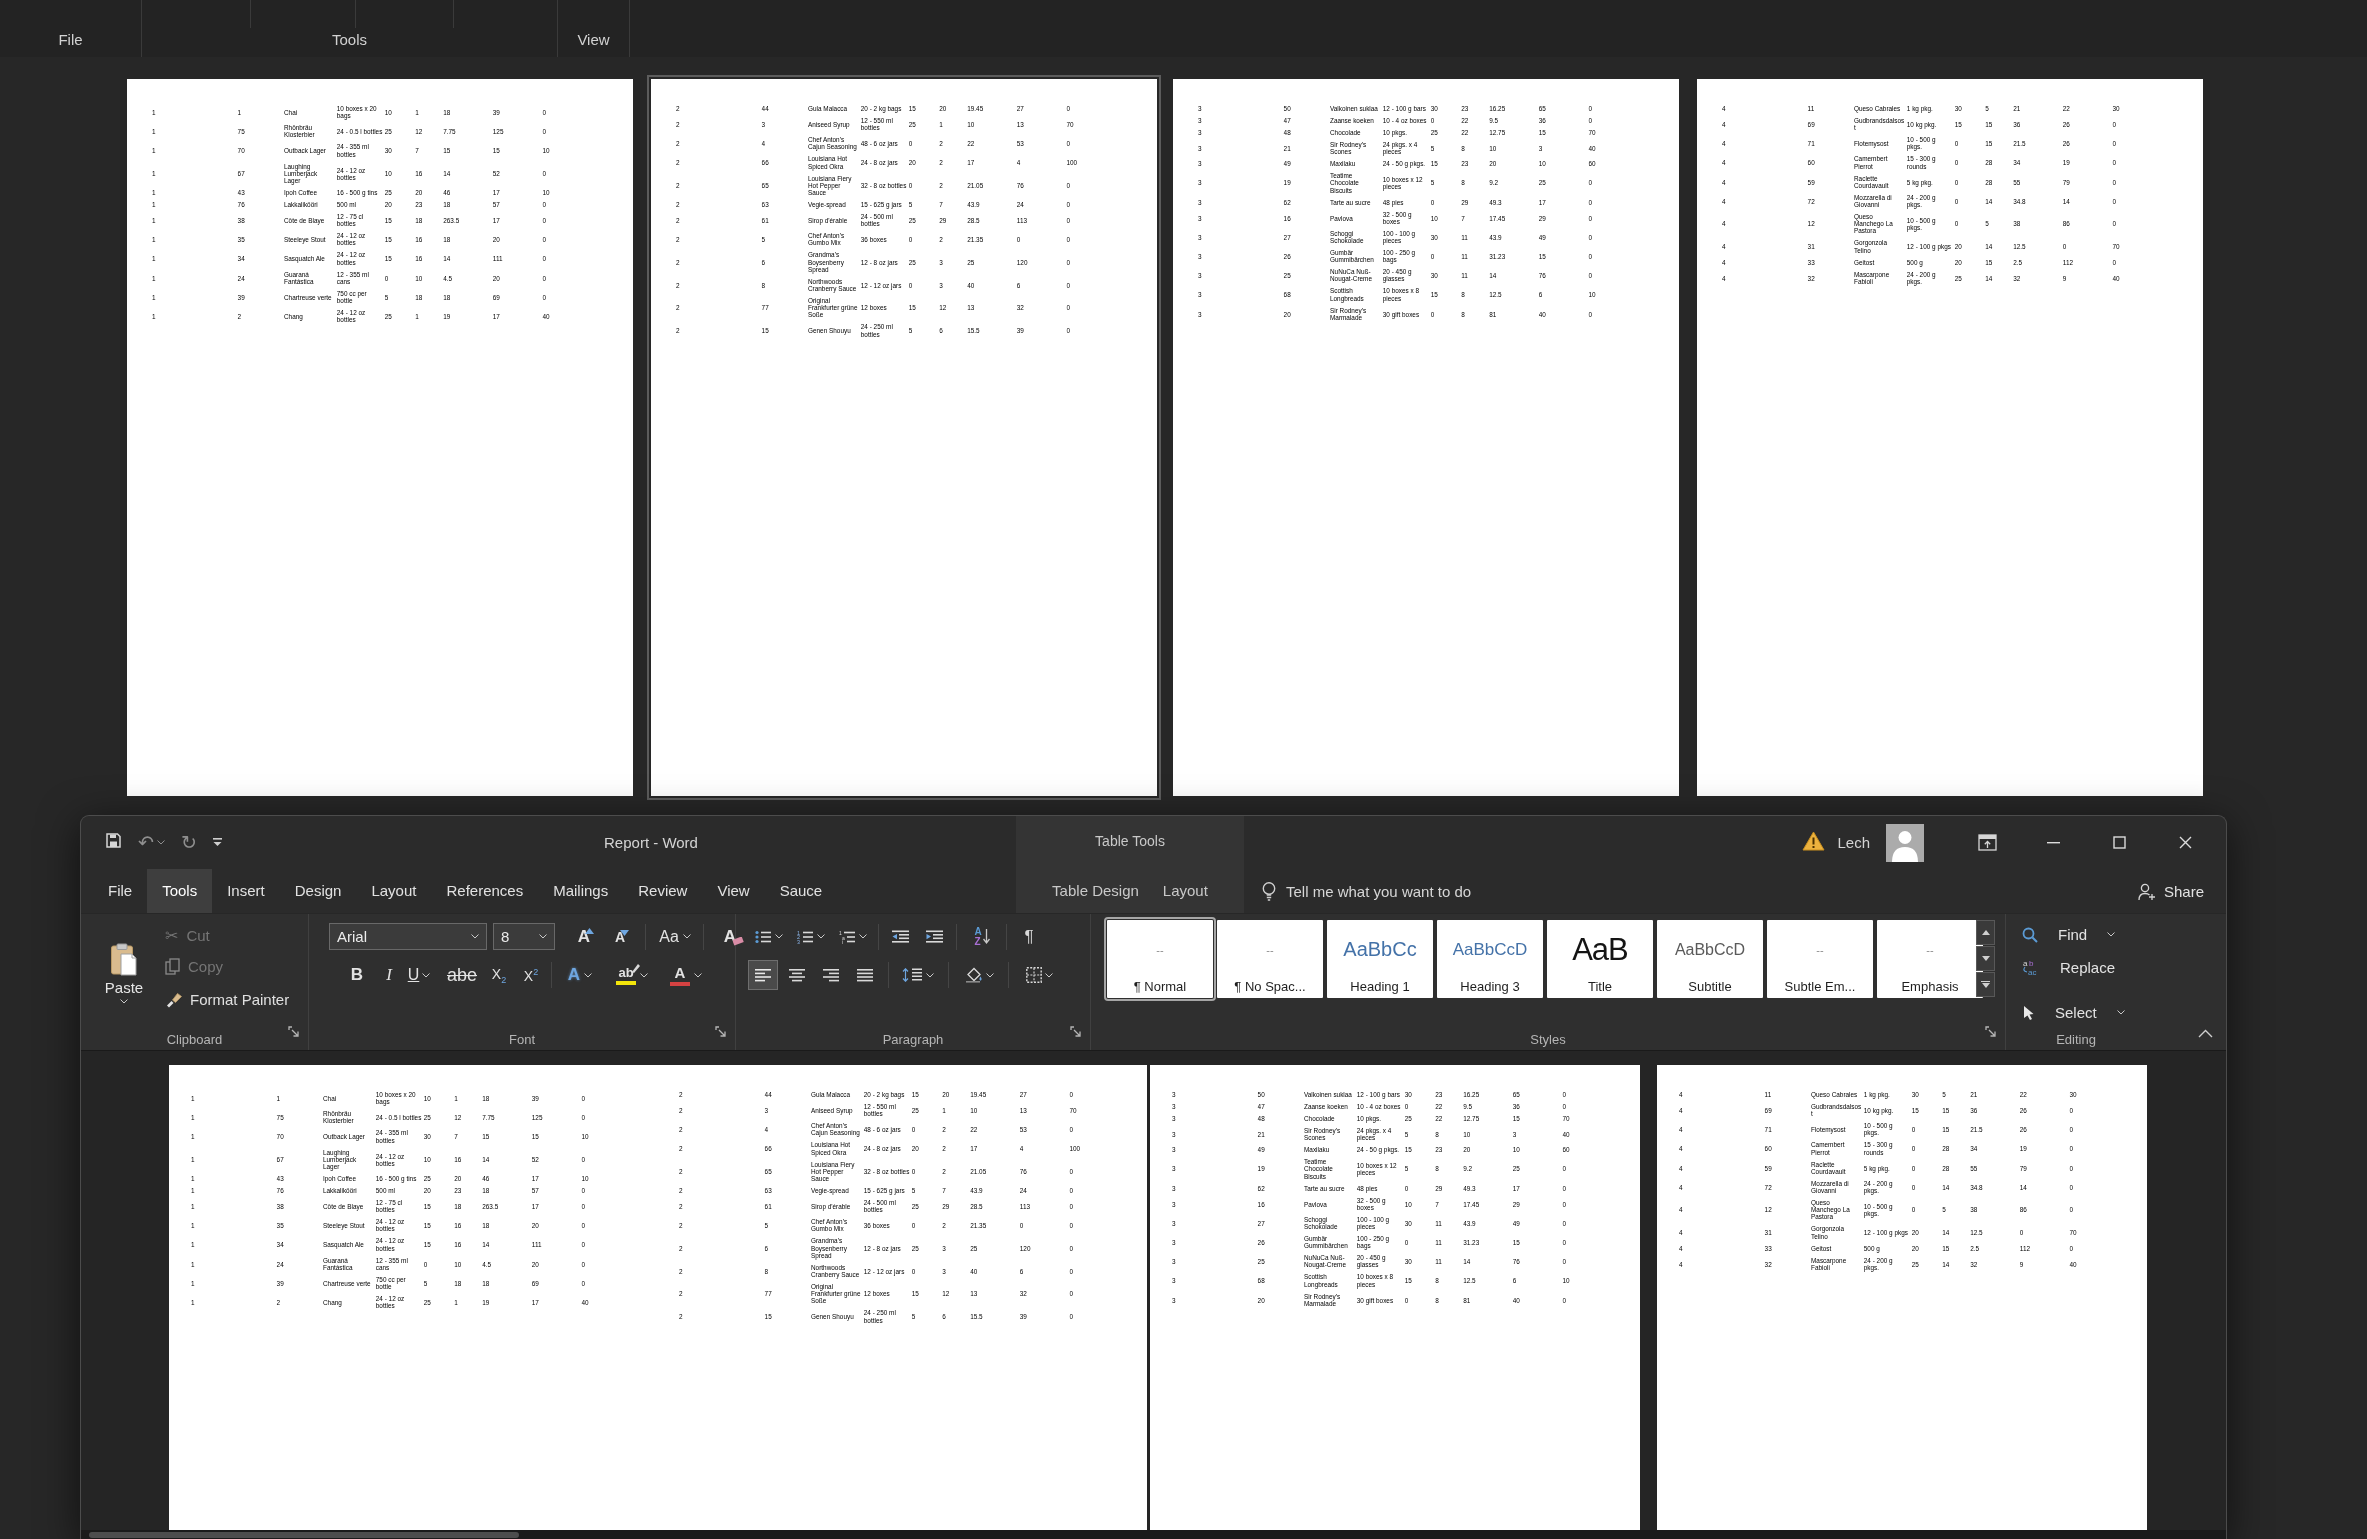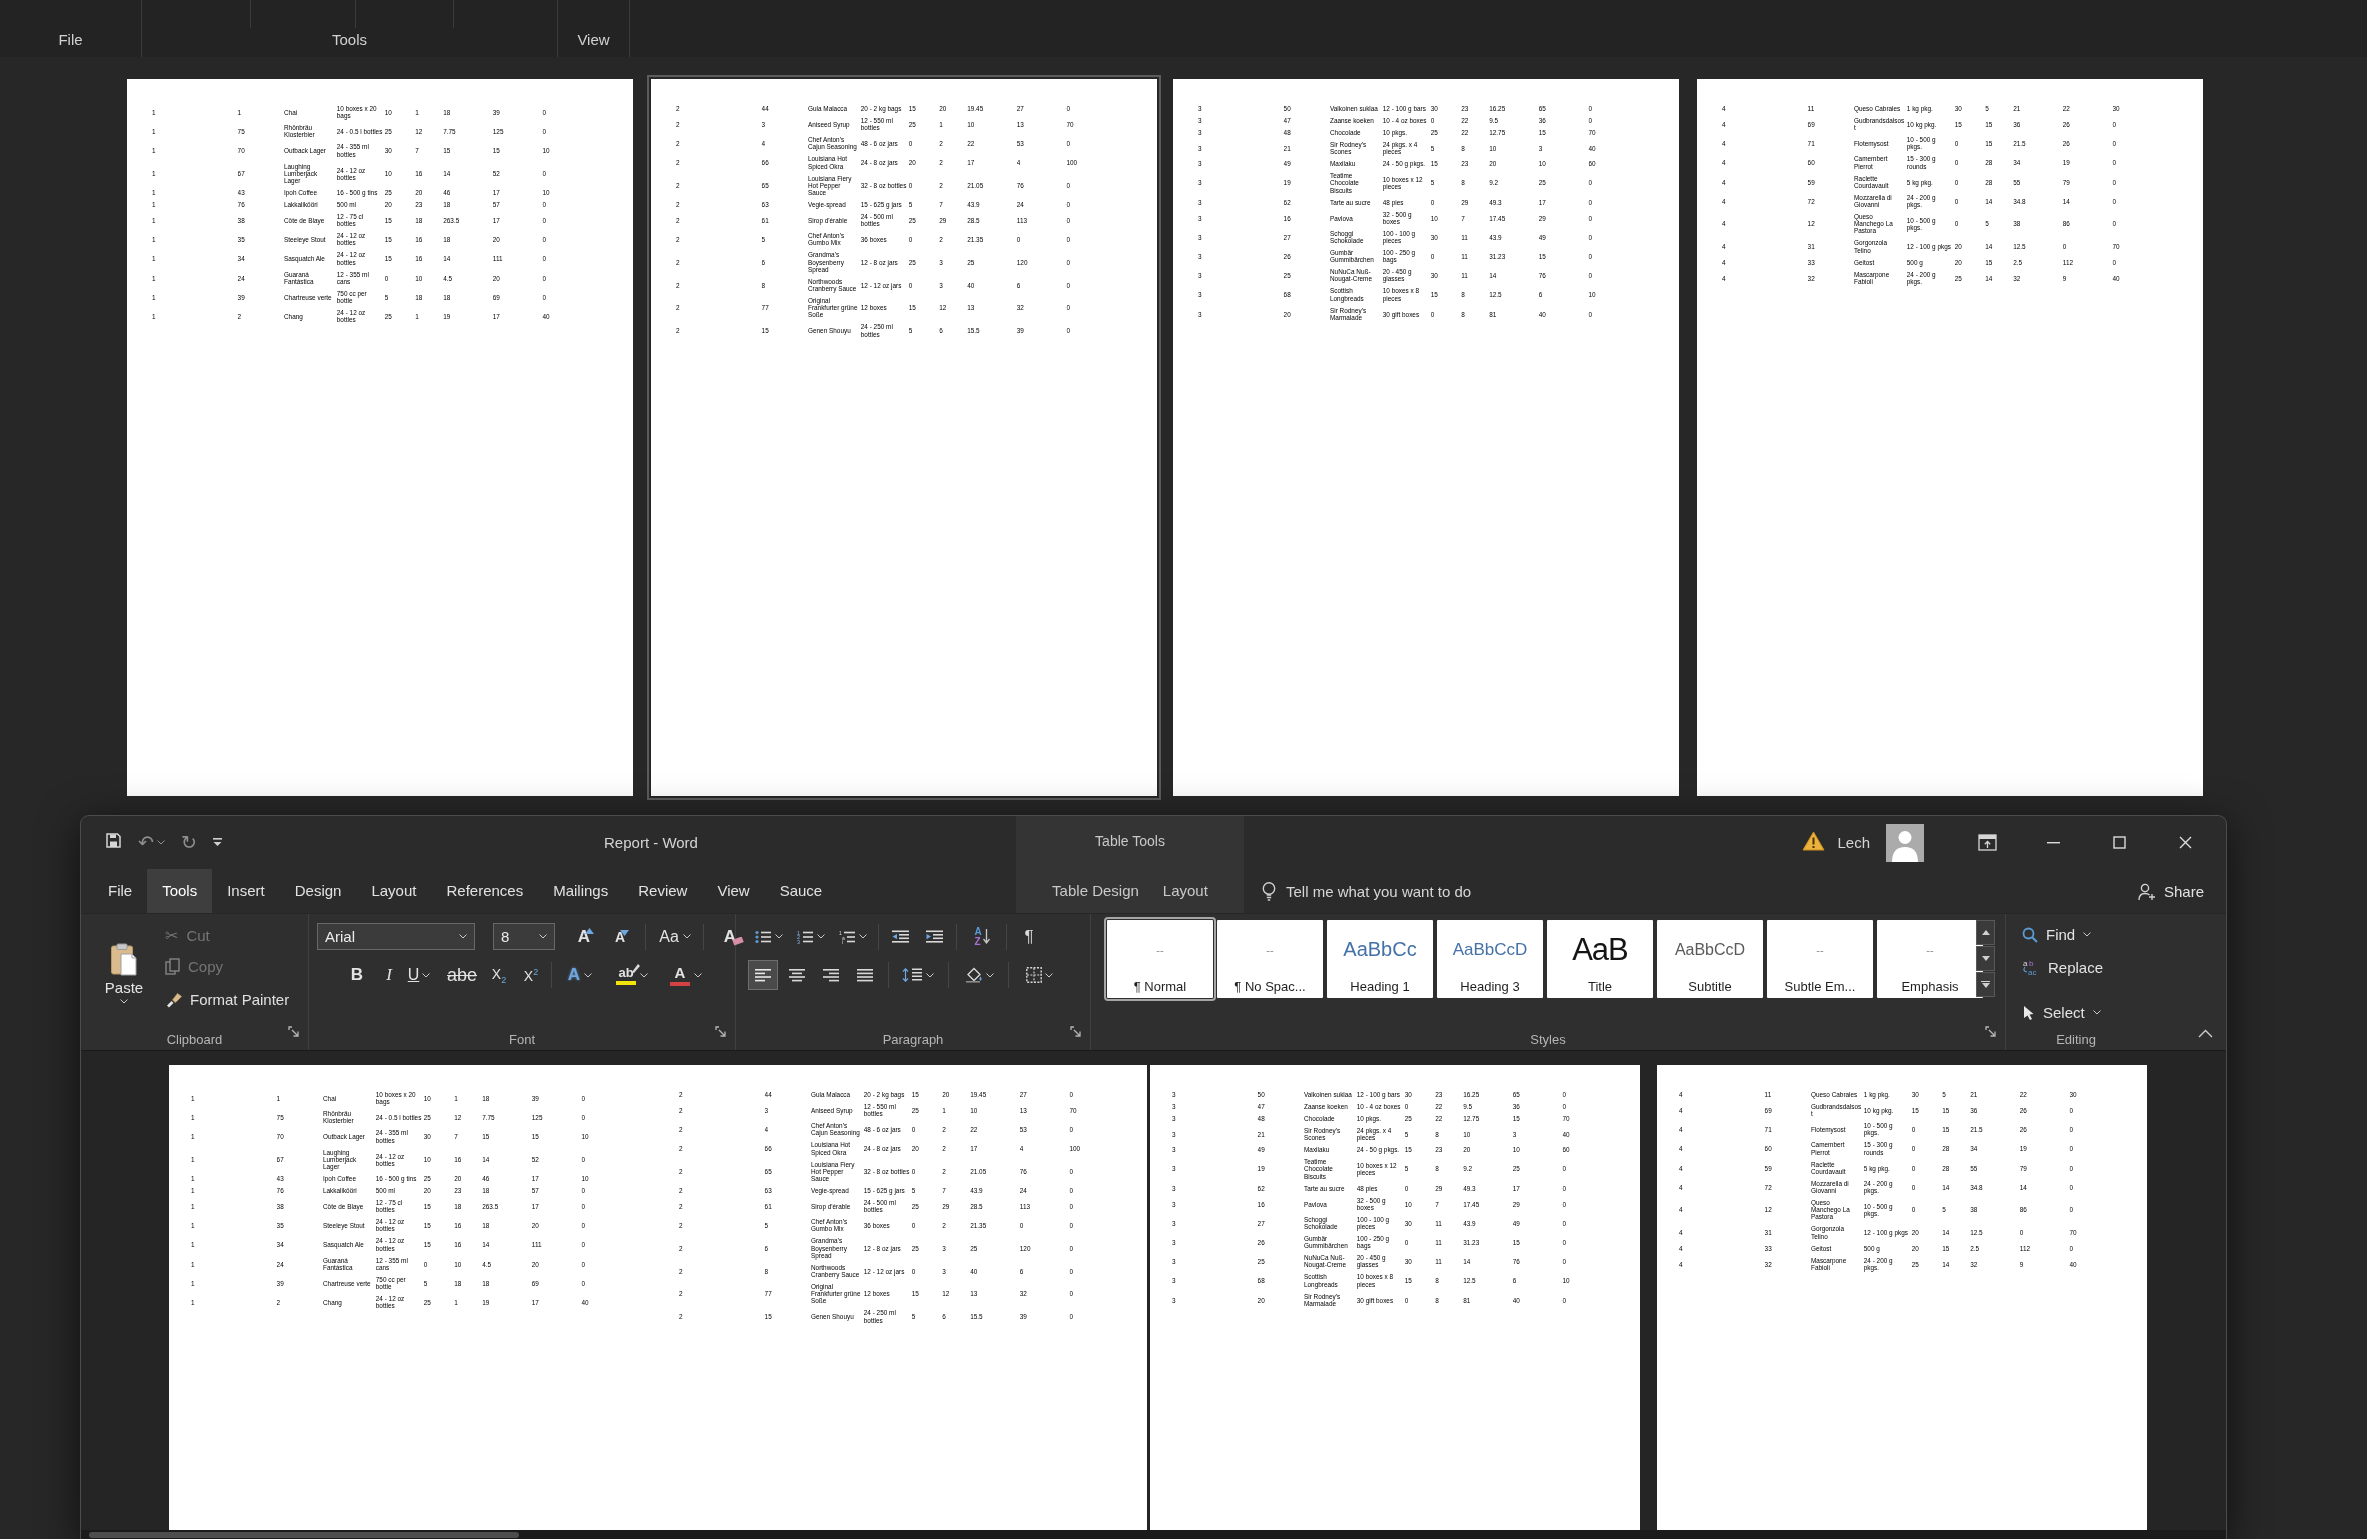--- a/index.html
+++ b/index.html
@@ -109,21 +109,21 @@
   .k-h2{font-size:17px;color:#4472a8}
   .k-title{font-size:31px;color:#141414;letter-spacing:-1px}
   .k-subtitle{font-size:16px;color:#5a5a5a}
   .scrolls{position:absolute;left:885px;top:6px;width:19px;display:flex;flex-direction:column;gap:1px}
   .scr{height:25px;background:#3a3a3a;border:1px solid #585858;display:flex;flex-direction:column;
        align-items:center;justify-content:center;box-sizing:border-box;gap:1px}
   .tri-up{width:0;height:0;border-left:4px solid transparent;border-right:4px solid transparent;border-bottom:5px solid #cfcfcf}
   .tri-dn{width:0;height:0;border-left:4px solid transparent;border-right:4px solid transparent;border-top:5px solid #cfcfcf}
   .mbar{width:9px;height:1.5px;background:#cfcfcf}
 
-  .erow{position:absolute;left:16px;display:flex;align-items:center;gap:8px;font-size:15px;color:#e3e3e3}
+  .erow{position:absolute;left:16px;display:flex;align-items:center;gap:20px;font-size:15px;color:#e3e3e3}
   .collapse{position:absolute;right:12px;bottom:8px}
 
   
   .doccanvas{position:absolute;left:0;top:235px;width:100%;height:489px;background:#252525;overflow:hidden}
   .bp{position:absolute;top:14px;width:490px;height:760px;background:#fff}
   .bp1{left:88px}.bp2{left:576px}.bp3{left:1069px}.bp4{left:1576px}
   .hscroll{position:absolute;left:0;bottom:0;width:100%;height:10px;background:#1b1b1b}
   .hthumb{position:absolute;left:8px;top:2px;width:430px;height:6px;background:#4d4d4d;border-radius:3px}
 </style>
 </head>
@@ -870,21 +870,21 @@
         <div class="glabel">Clipboard</div>
         <span class="launcher">
           <svg width="13" height="13">
               <path d="M1 4 V1 H4" stroke="#b5b5b5" fill="none" stroke-width="1.3"></path>
               <path d="M4 4 L10 10 M10 5.5 V10 H5.5" stroke="#b5b5b5" fill="none" stroke-width="1.3"></path>
             </svg>
         </span>
       </div>
 
       <div class="group" id="g-font">
-        <div class="combo" style="left:8px;width:158px">
+        <div class="combo" style="left:20px;width:158px">
           <span>Arial</span>
           <svg width="8" height="5" viewBox="0 0 8 5">
               <path d="M0.5 0.5 L4 4 L7.5 0.5" fill="none" stroke="#c9c9c9"></path>
             </svg>
         </div>
         <div class="combo" style="left:184px;width:62px">
           <span>8</span>
           <svg width="8" height="5" viewBox="0 0 8 5">
               <path d="M0.5 0.5 L4 4 L7.5 0.5" fill="none" stroke="#c9c9c9"></path>
             </svg>

